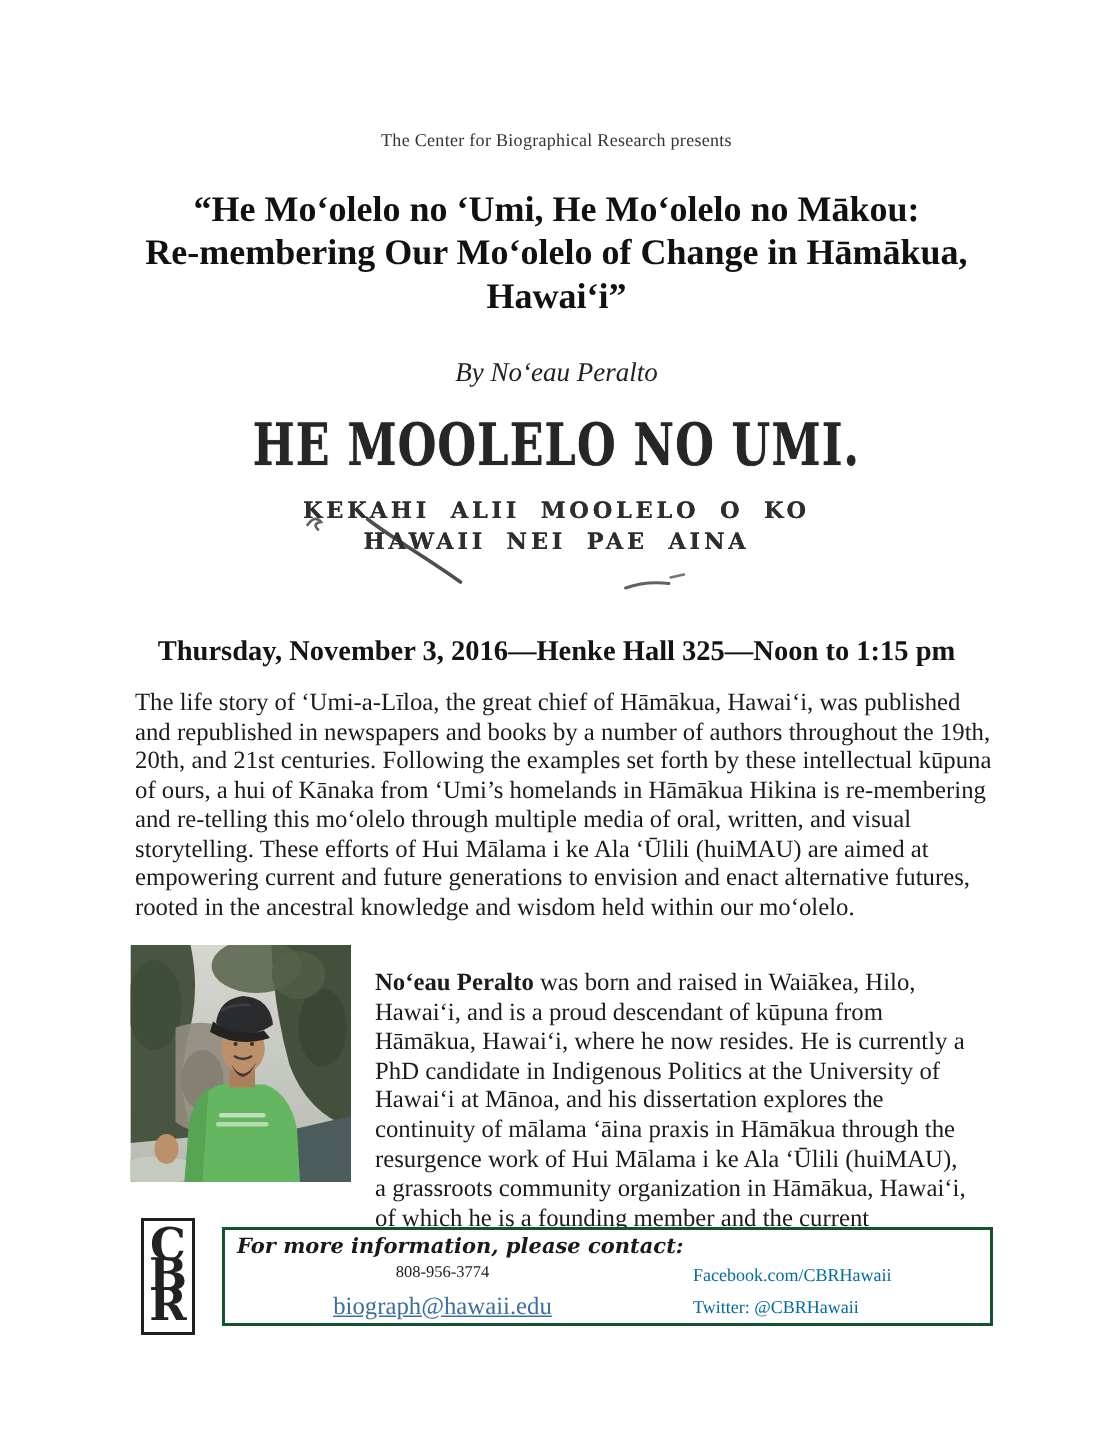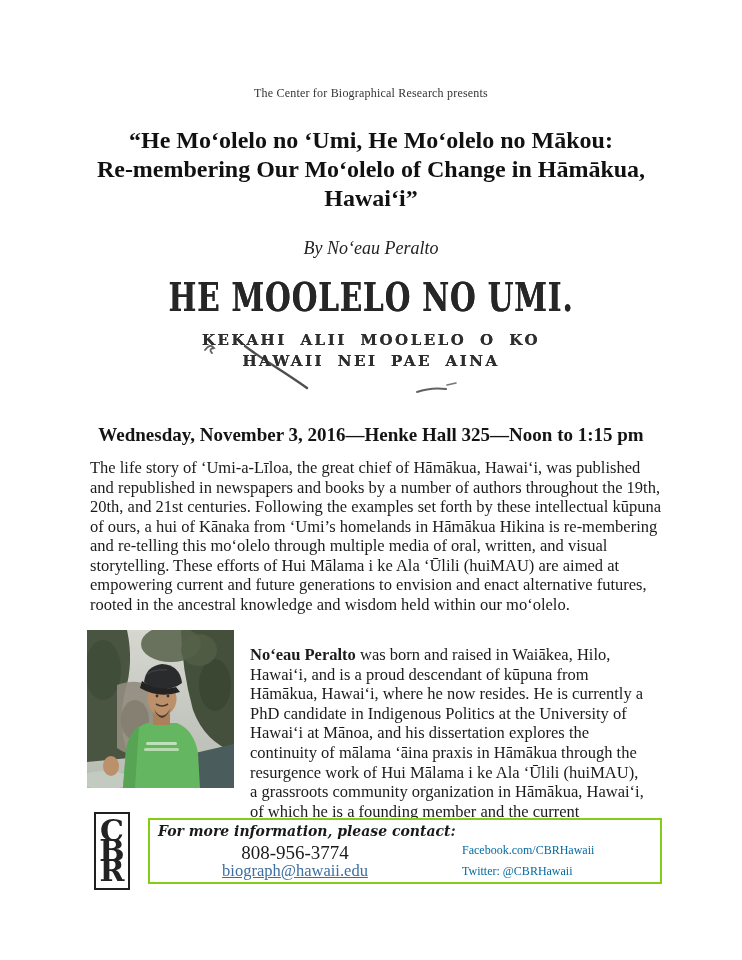--- a/index.html
+++ b/index.html
@@ -38,25 +38,25 @@
             font-size:16.5px;line-height:19.6px;color:#1b1b1b;margin-top:16px;}
   .bio-text b{font-weight:bold;}
 
   .footer-logo{position:absolute;left:94px;top:812px;width:36px;height:78px;
                border:2px solid #1f1f1f;box-sizing:border-box;display:flex;
                flex-direction:column;align-items:center;justify-content:center;}
   .footer-logo span{font-family:"DejaVu Serif", serif;font-weight:bold;font-size:30px;
                     line-height:20px;color:#222;}
 
   .footer-box{position:absolute;left:148px;top:818px;width:514px;height:66px;
-              border:2px solid #84cc16;box-sizing:border-box;background:#fff;}
+              border:2px solid #14532d;box-sizing:border-box;background:#fff;}
   .contact-heading{position:absolute;left:8px;top:3px;font-family:"DejaVu Serif", serif;
                    font-weight:bold;font-style:italic;font-size:14px;color:#1a1a1a;}
   .contact-phone{position:absolute;left:20px;top:22px;width:250px;text-align:center;
-                 font-size:19px;color:#1a1a1a;}
+                 font-size:11px;color:#1a1a1a;}
   .contact-email{position:absolute;left:20px;top:41px;width:250px;text-align:center;
                  font-size:16.5px;}
   .contact-email a{color:#3c6e9f;text-decoration:underline;}
   .social{position:absolute;left:312px;top:20px;font-size:12px;line-height:21px;color:#0369a1;}
 </style>
 </head>
 <body>
 
 <div class="page">
 
@@ -75,21 +75,21 @@
     <div class="masthead-sub masthead-sub1">KEKAHI ALII MOOLELO O KO</div>
     <div class="masthead-sub masthead-sub2">HAWAII NEI PAE AINA</div>
     <svg class="ink-marks" viewBox="0 0 370 74">
       <path d="M50,8 C62,18 90,34 112,50" stroke="#2f2f2f" stroke-width="2.4" fill="none" stroke-linecap="round" opacity="0.85"></path>
       <path d="M10,12 q5,-7 9,-2 q-6,1 -2,5" stroke="#3a3a3a" stroke-width="1.8" fill="none" stroke-linecap="round" opacity="0.8"></path>
       <path d="M222,54 q14,-5 29,-3" stroke="#3a3a3a" stroke-width="2" fill="none" stroke-linecap="round" opacity="0.8"></path>
       <path d="M252,47 l9,-2" stroke="#3a3a3a" stroke-width="1.6" fill="none" stroke-linecap="round" opacity="0.7"></path>
     </svg>
   </div>
 
-  <div class="datetime">Wednesday, November 3, 2016—Henke Hall 325—Noon to 1:15 pm</div>
+  <div class="datetime">Thursday, November 3, 2016—Henke Hall 325—Noon to 1:15 pm</div>
 
   <div class="paragraph">The life story of ʻUmi-a-Līloa, the great chief of Hāmākua, Hawaiʻi, was published and republished in newspapers and books by a number of authors throughout the 19th, 20th, and 21st centuries. Following the examples set forth by these intellectual kūpuna of ours, a hui of Kānaka from ʻUmi’s homelands in Hāmākua Hikina is re-membering and re-telling this moʻolelo through multiple media of oral, written, and visual storytelling. These efforts of Hui Mālama i ke Ala ʻŪlili (huiMAU) are aimed at empowering current and future generations to envision and enact alternative futures, rooted in the ancestral knowledge and wisdom held within our moʻolelo.</div>
 
   <svg class="bio-photo" viewBox="0 0 147 158">
     <defs>
       <linearGradient id="sky" x1="0" y1="0" x2="0" y2="1">
         <stop offset="0" stop-color="#d6d8d1"></stop>
           <stop offset="1" stop-color="#b4b8b0"></stop>
       </linearGradient>
     </defs>

